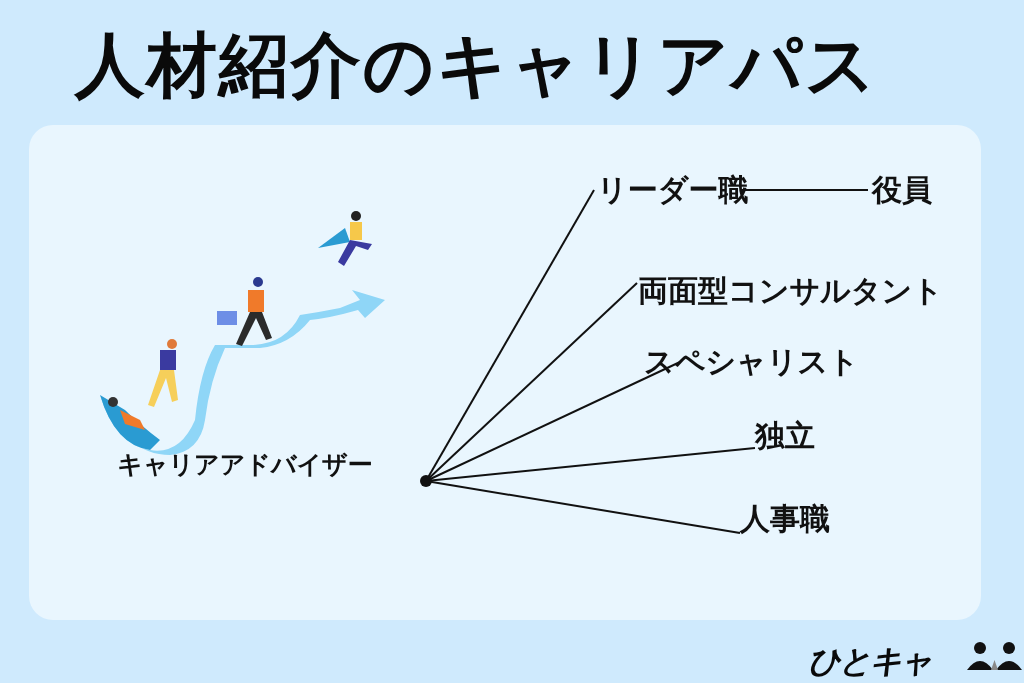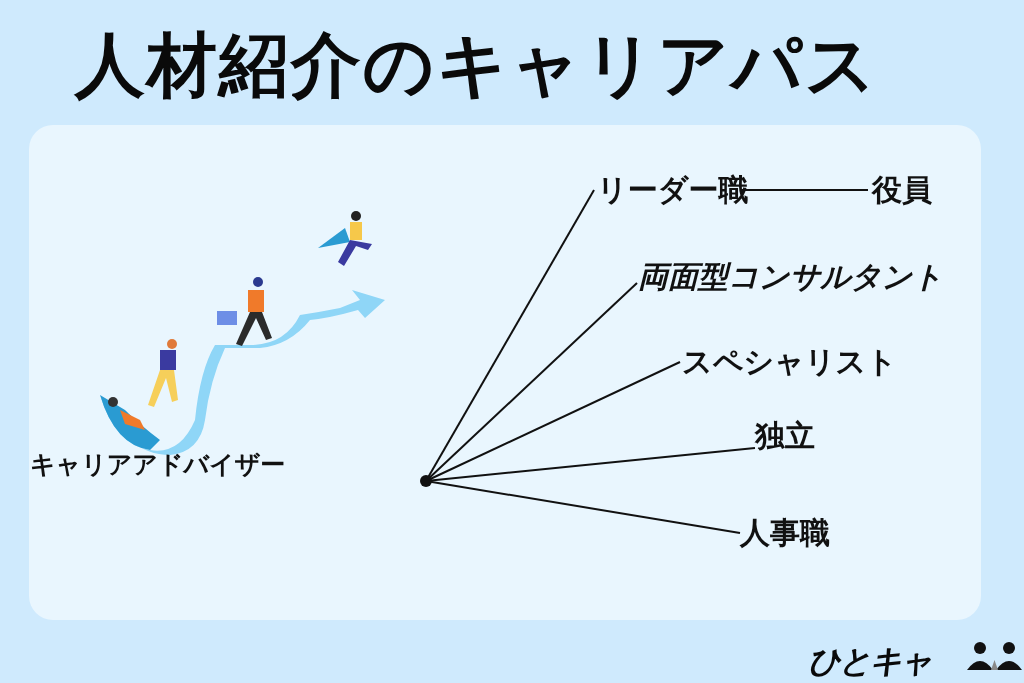--- a/index.html
+++ b/index.html
@@ -4,21 +4,21 @@
 <style>
   html, body { margin:0; padding:0; }
   body { width:1024px; height:683px; background:#cfeafd; position:relative; overflow:hidden;
          font-family:"DejaVu Sans","Liberation Sans",sans-serif; color:#111; }
   .title { position:absolute; left:0; top:20px; width:953px; text-align:center;
            font-size:70px; font-weight:bold; letter-spacing:2px; color:#0a0a0a; line-height:90px; }
   .panel { position:absolute; left:29px; top:125px; width:952px; height:495px;
            background:#e9f6fe; border-radius:24px; }
   svg.diagram { position:absolute; left:0; top:0; }
   .lbl { position:absolute; font-size:30px; font-weight:bold; white-space:nowrap; color:#111; line-height:30px; }
-  .origin { position:absolute; font-size:25px; font-weight:bold; white-space:nowrap; text-align:left; line-height:40px; color:#111; }
+  .origin { position:absolute; font-size:25px; font-weight:bold; white-space:nowrap; text-align:center; line-height:40px; color:#111; }
   .logo { position:absolute; left:808px; top:640px; height:38px; display:flex; align-items:flex-start; }
   .logo-text { font-size:32px; font-weight:bold; font-style:italic; color:#0a0a0a; letter-spacing:-2px; }
 </style>
 </head>
 <body>
 
 <div class="title">人材紹介のキャリアパス</div>
 
 <div class="panel"></div>
 
@@ -52,24 +52,24 @@
   </g>
   <circle cx="426" cy="481" r="6" fill="#111"></circle>
 </svg>
 
 <div class="origin" style="left:30px; top:445px; width:430px;">
   <div>キャリアアドバイザー</div>
 </div>
 
 <div class="lbl" style="left:597px; top:175px;">リーダー職</div>
 <div class="lbl" style="left:872px; top:175px;text-align:center;">役員</div>
-<div class="lbl" style="left:638px; top:262px;font-style:italic;">両面型コンサルタント</div>
-<div class="lbl" style="left:682px; top:347px;">スペシャリスト</div>
+<div class="lbl" style="left:638px; top:276px;">両面型コンサルタント</div>
+<div class="lbl" style="left:644px; top:347px;">スペシャリスト</div>
 <div class="lbl" style="left:755px; top:421px;">独立</div>
-<div class="lbl" style="left:740px; top:518px;">人事職</div>
+<div class="lbl" style="left:740px; top:504px;">人事職</div>
 
 <div class="logo">
   <span class="logo-text">ひとキャリ</span>
   <svg width="60" height="30" style="margin-left:6px;">
     <circle cx="15" cy="8" r="6" fill="#111"></circle>
     <path d="M2,30 Q15,12 28,30 Z" fill="#111"></path>
     <circle cx="44" cy="8" r="6" fill="#111"></circle>
     <path d="M31,30 Q44,12 57,30 Z" fill="#111"></path>
     <path d="M26,30 L29.5,20 L33,30 Z" fill="#888"></path>
   </svg>

